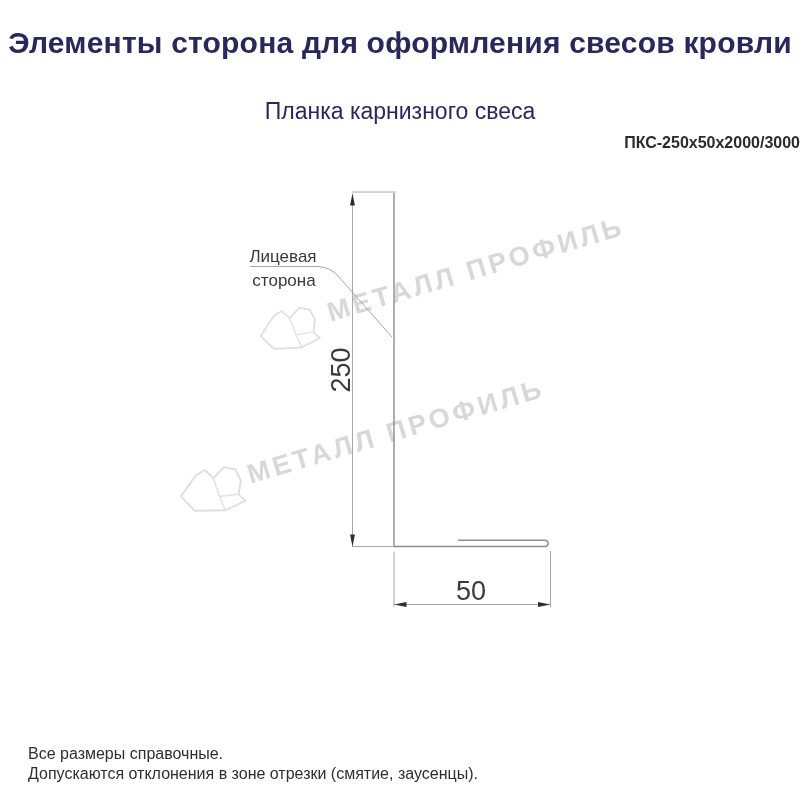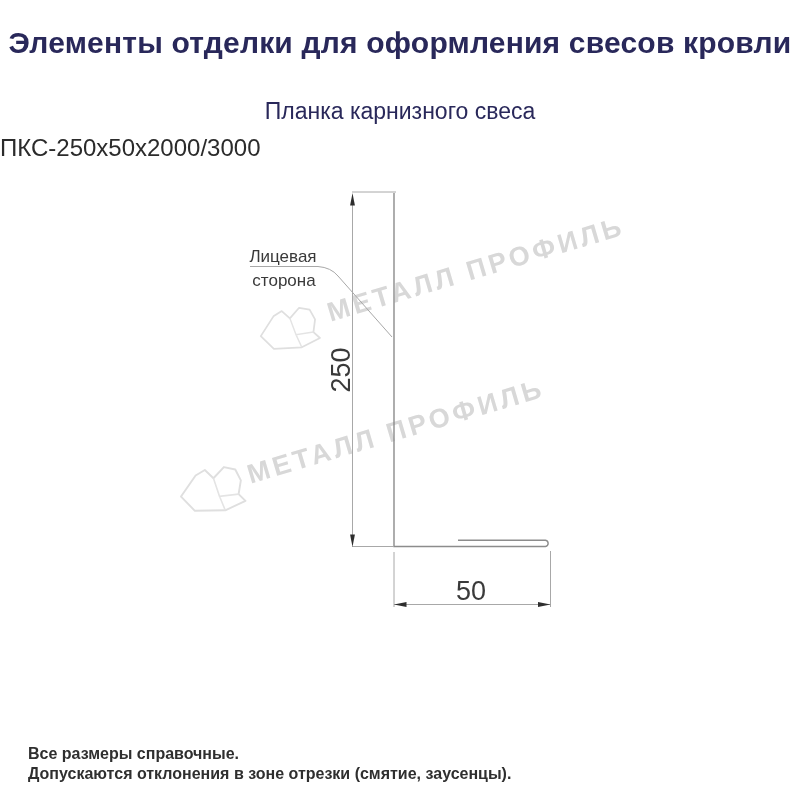--- a/index.html
+++ b/index.html
@@ -3,46 +3,46 @@
 <meta charset="utf-8">
 <style>
   html,body{margin:0;padding:0;}
   body{width:800px;height:800px;background:#ffffff;font-family:"Liberation Sans", sans-serif;}
   .page{position:relative;width:800px;height:800px;background:#ffffff;overflow:hidden;}
 
   .title{position:absolute;top:26px;left:0;width:800px;text-align:center;
          font-size:30px;font-weight:bold;color:#29285a;letter-spacing:.2px;}
   .subtitle{position:absolute;top:98px;left:0;width:800px;text-align:center;
          font-size:23px;font-weight:normal;color:#29285a;}
-  .model{position:absolute;top:134px;left:0;width:800px;text-align:left;
-         font-size:24px;font-weight:normal;color:#2b2b2b;}
+  .model{position:absolute;top:134px;left:0;width:800px;text-align:right;
+         font-size:16px;font-weight:bold;color:#2b2b2b;}
 
   .wm-text{position:absolute;white-space:nowrap;font-weight:bold;font-size:27px;
          letter-spacing:3.5px;color:#d8d8d8;line-height:30px;height:30px;
          transform-origin:0 50%;user-select:none;}
   .wm1{left:328px;top:298px;transform:rotate(-16.5deg);}
   .wm2{left:248px;top:460px;transform:rotate(-16.5deg);}
   .wm-logo{position:absolute;}
   .wm-logo1{left:254px;top:300px;transform:rotate(-6deg);}
   .wm-logo2{left:174px;top:458px;transform:rotate(-4deg);}
 
   .diagram-svg{position:absolute;left:0;top:0;z-index:2;}
 
   .dim-text{fill:#3a3a3a;font-family:"Liberation Sans",sans-serif;font-size:27px;}
   .label-text{fill:#3a3a3a;font-family:"Liberation Sans",sans-serif;font-size:17px;}
 
   .footer{position:absolute;left:28px;top:744px;font-size:16px;line-height:20px;color:#2f2f2f;z-index:3;}
-  .footer div{white-space:nowrap;font-weight:bold;}
+  .footer div{white-space:nowrap;}
 </style>
 </head>
 <body>
 
 <div class="page">
 
-  <div class="title">Элементы отделки для оформления свесов кровли</div>
+  <div class="title">Элементы сторона для оформления свесов кровли</div>
   <div class="subtitle">Планка карнизного свеса</div>
   <div class="model">ПКС-250х50х2000/3000</div>
 
   <svg class="wm-logo wm-logo1" width="66" height="52" viewBox="0 0 90 70">
     <path d="M8,45 L28,20 L40,14 L50,25 L64,12 L78,16 L84,30 L80,47 L88,56 L62,66 L24,64 Z" fill="none" stroke="#dfdfdf" stroke-width="2.4" stroke-linejoin="round"></path>
     <path d="M50,25 L56,48 L80,47 M56,48 L62,66" fill="none" stroke="#e4e4e4" stroke-width="2"></path>
   </svg>
   <div class="wm-text wm1">МЕТАЛЛ ПРОФИЛЬ</div>
 
   <svg class="wm-logo wm-logo2" width="72" height="57" viewBox="0 0 90 70">

